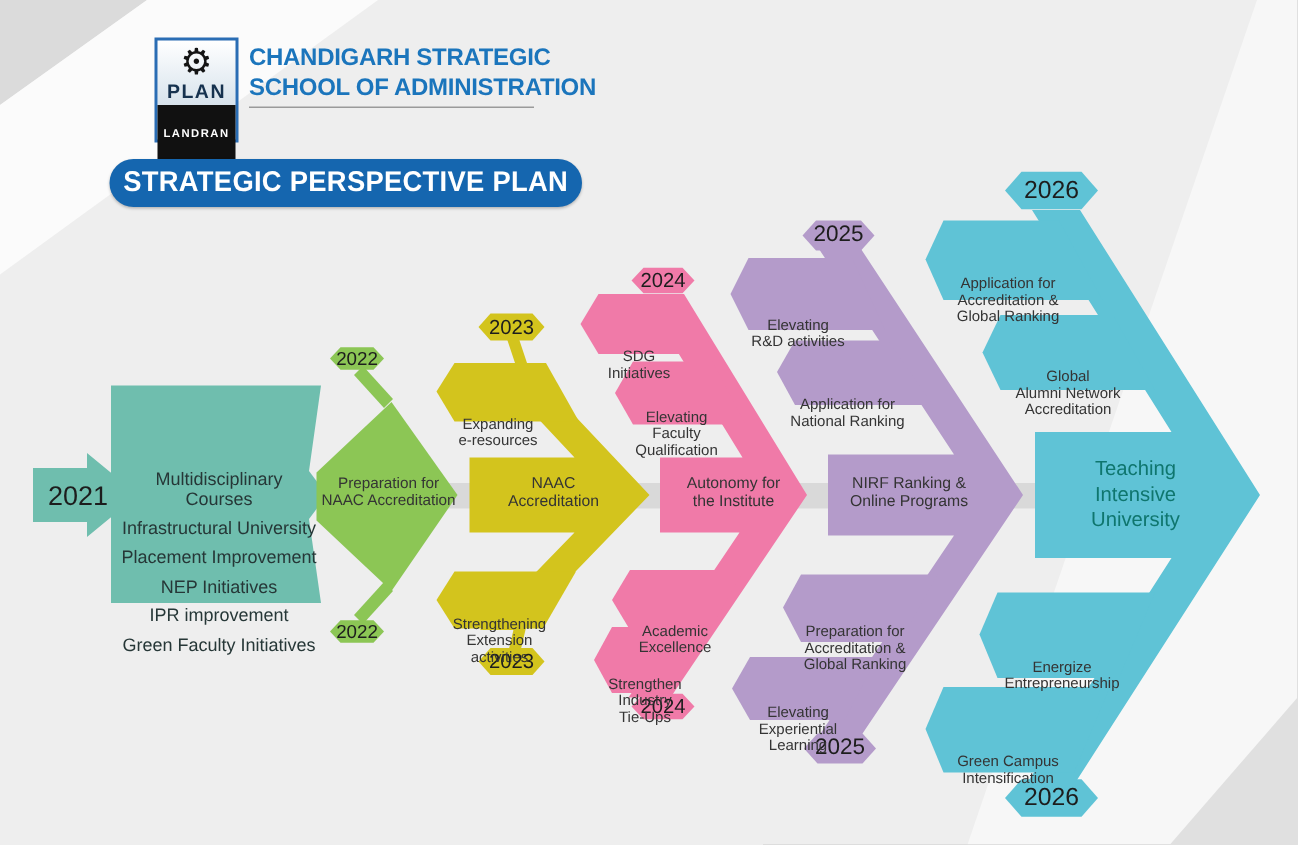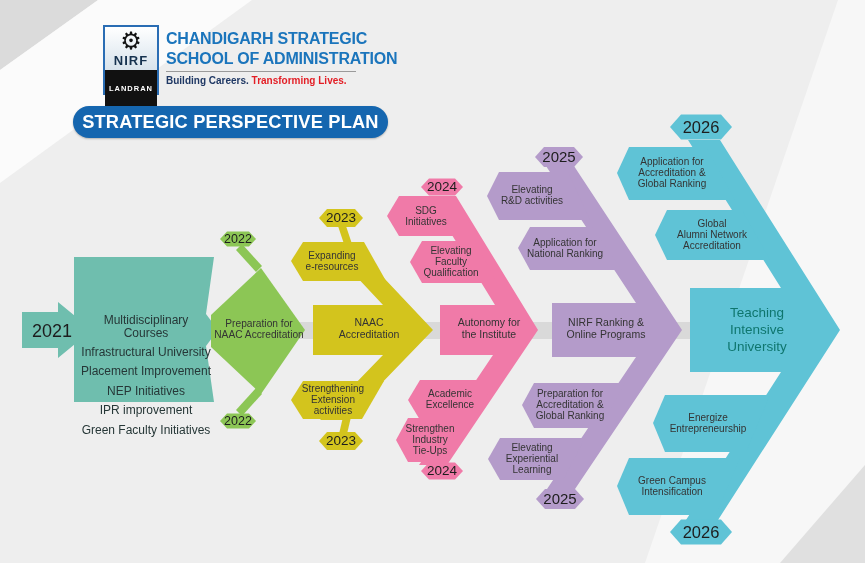--- a/index.html
+++ b/index.html
@@ -6,21 +6,21 @@
   .stage{
     position:relative;width:865px;height:563px;overflow:hidden;
     background:#eeeeee;
     font-family:"Liberation Sans",sans-serif;
   }
   .stage svg.bg{position:absolute;left:0;top:0;z-index:0;}
   .txt{
     position:absolute;z-index:3;transform:translate(-50%,-50%);
     white-space:pre-line;text-align:center;color:#343434;line-height:1.12;
   }
-  .rib{font-size:10px;}
+  .rib{font-size:10px;margin-top:28px;}
   .cen{font-size:10.5px;}
   .yr{font-size:13px;color:#1d1d1d;}
   
   .logo{
     position:absolute;left:103px;top:25px;width:56px;height:70px;z-index:3;
     border:2px solid #2a6db4;box-sizing:border-box;
     background:linear-gradient(180deg,#ffffff 0%,#dde7ef 55%,#c6d4e0 100%);
     display:flex;flex-direction:column;align-items:center;justify-content:flex-start;
   }
   .logo .gear{font-family:"DejaVu Sans",sans-serif;font-size:24px;line-height:26px;color:#141414;margin-top:1px;}
@@ -94,27 +94,26 @@
     <polygon points="629,147 706,147 735,200 629,200 617,173" fill="#5fc3d6"></polygon>
     <polygon points="667,210 742,210 770,260 667,260 655,235" fill="#5fc3d6"></polygon>
     <polygon points="665,395 770,395 746,452 665,452 653,423" fill="#5fc3d6"></polygon>
     <polygon points="629,458 740,458 716,515 629,515 617,486" fill="#5fc3d6"></polygon>
     <polygon points="670,127 681,114.5 721,114.5 732,127 721,139.5 681,139.5" fill="#5fc3d6"></polygon>
     <polygon points="670,532 681,519.5 721,519.5 732,532 721,544.5 681,544.5" fill="#5fc3d6"></polygon>
   </svg>
 
   <div class="logo">
     <div class="gear">⚙</div>
-    <div class="acr">NIRF</div>
+    <div class="acr">PLAN</div>
     <div class="campus">LANDRAN</div>
   </div>
   <div class="inst">CHANDIGARH STRATEGIC
 SCHOOL OF ADMINISTRATION</div>
   <div class="hr-div"></div>
-  <div class="tagline"><span class="tag-a">Building Careers. </span><span class="tag-b">Transforming Lives.</span></div>
   <div class="pill">
       <span>STRATEGIC PERSPECTIVE PLAN</span>
     </div>
 
   <div class="txt yr" style="left:52px;top:331px;font-size:18px;">2021</div>
   <div class="txt teal-item" style="left:146px;top:279px;">Multidisciplinary
 Courses</div>
   <div class="txt teal-item" style="left:146px;top:305px;">Infrastructural University</div>
   <div class="txt teal-item" style="left:146px;top:324px;">Placement Improvement</div>
   <div class="txt teal-item" style="left:146px;top:344px;">NEP Initiatives</div>

